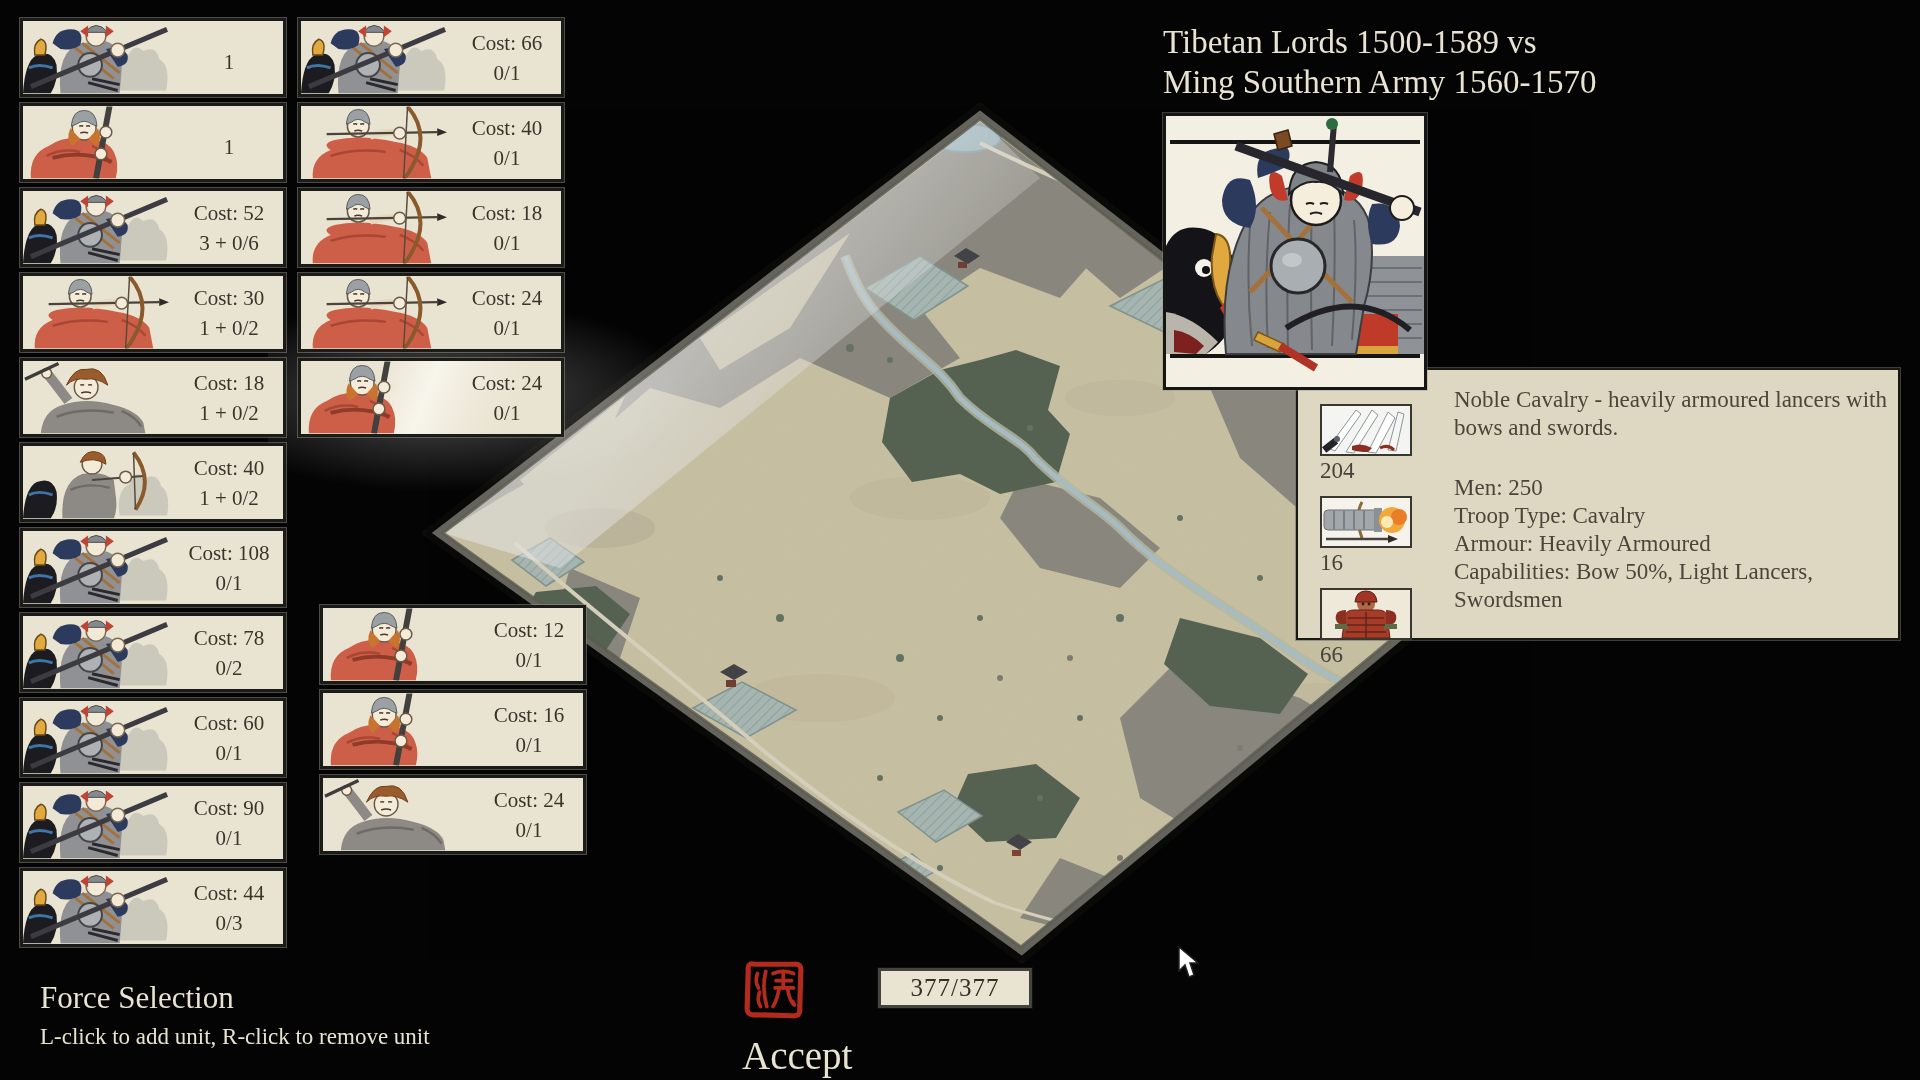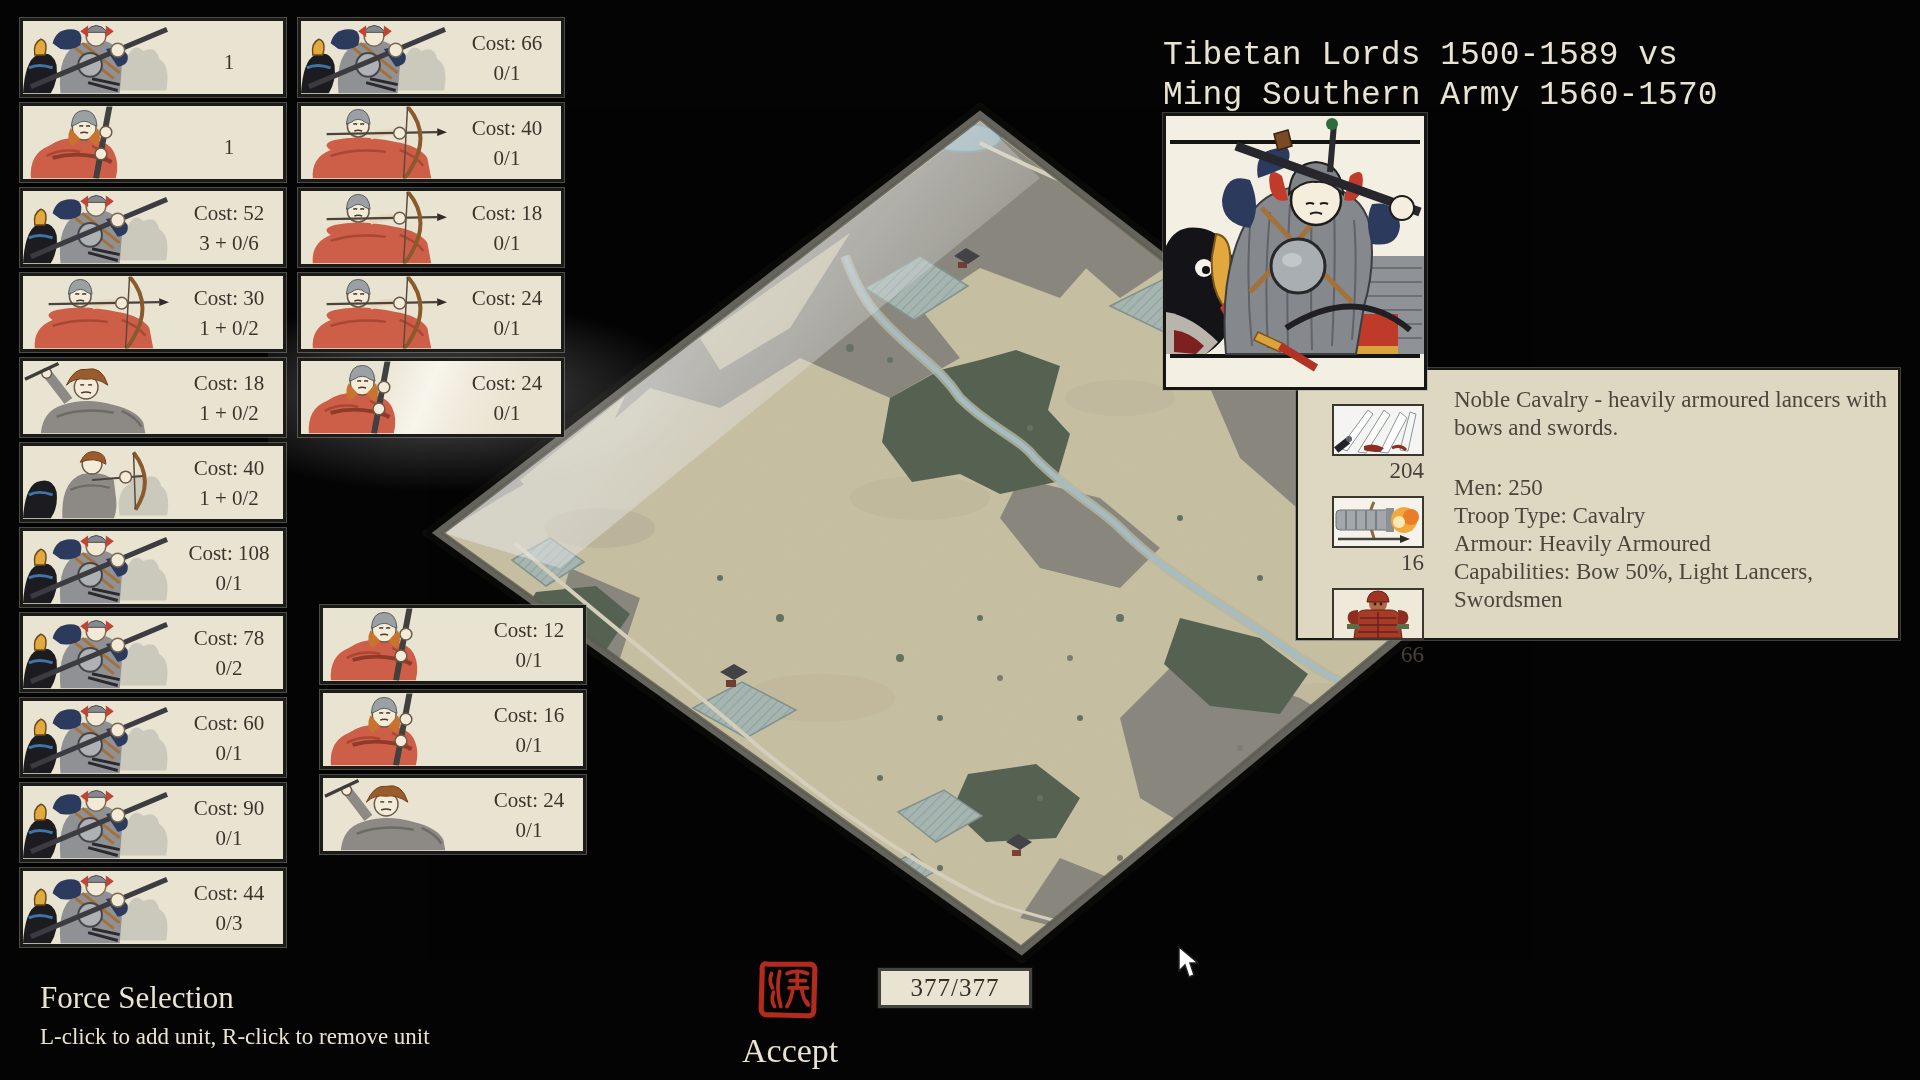--- a/index.html
+++ b/index.html
@@ -13,41 +13,41 @@
   #col2b{left:298px;top:605px;padding-left:22px;}
   .card{width:266px;height:79px;background:#e9e3d1;border:3px solid #1b1b18;
         box-shadow:0 0 0 1px rgba(150,148,140,.5);box-sizing:border-box;display:flex;}
   .card.hl{background:linear-gradient(112deg,#e9e3d1 28%,#f8f5ec 48%,#efeadb 62%,#e9e3d1 80%);}
   .card-art{flex:0 0 148px;width:148px;height:73px;overflow:hidden;}
   .card-text{flex:1;display:flex;flex-direction:column;justify-content:center;align-items:center;
              gap:8px;color:#3a352c;font-size:21px;line-height:22px;padding:0 4px 0 8px;}
   .cost-line,.slot-line{white-space:nowrap;}
 
   
-  #title{position:absolute;left:1163px;top:36px;color:#e9e3d1;font-size:33px;line-height:40px;z-index:4;font-family:Liberation Mono, monospace;}
+  #title{position:absolute;left:1163px;top:22px;color:#e9e3d1;font-size:33px;line-height:40px;z-index:4;}
 
   
   #portrait{position:absolute;left:1163px;top:113px;width:258px;height:271px;background:#f3efe2;
             border:3px solid #151513;box-shadow:0 0 0 1px rgba(150,148,140,.4);z-index:5;}
 
   
   #tooltip{position:absolute;left:1296px;top:368px;width:604px;height:272px;background:#ded7c1;
            border:2px solid #191914;box-shadow:0 0 0 1px rgba(110,110,104,.55);z-index:4;box-sizing:border-box;}
-  .t-icons{position:absolute;left:22px;top:34px;width:104px;display:flex;flex-direction:column;align-items:flex-end;}
+  .t-icons{position:absolute;left:22px;top:34px;width:104px;display:flex;flex-direction:column;align-items:flex-start;}
   .t-icon{width:92px;height:52px;border:2px solid #3a372f;background:#f2f0e8;box-sizing:border-box;}
   .t-val{font-size:23px;color:#46423a;margin:2px 0 12px;}
   .t-text{position:absolute;left:156px;top:16px;width:442px;color:#4a463c;font-size:23px;line-height:28px;}
   .t-desc{margin-bottom:32px;}
 
   
   #footer{position:absolute;left:40px;top:980px;z-index:4;color:#e9e3d1;}
   #footer .ft{font-size:31px;}
   #footer .fh{font-size:23px;margin-top:8px;}
 
-  .seal-wrap{position:absolute;z-index:6;text-align:center;color:#e9e3d1;font-size:34px;}
+  .seal-wrap{position:absolute;z-index:6;text-align:left;color:#e9e3d1;font-size:39px;}
   #accept{left:742px;top:957px;width:92px;}
   #cancel{left:1062px;top:957px;width:104px;}
   .seal-label{margin-top:1px;}
 
   #counter{position:absolute;left:878px;top:968px;width:148px;height:34px;background:#e9e3d1;
            border:3px solid #44443f;box-shadow:0 0 0 1px #101010;z-index:5;display:flex;align-items:center;
            justify-content:center;font-size:25px;color:#33302a;letter-spacing:1px;text-align:right;}
 
   #map{position:absolute;left:420px;top:98px;z-index:1;}
   #glow{position:absolute;left:268px;top:298px;width:430px;height:195px;z-index:2;pointer-events:none;

